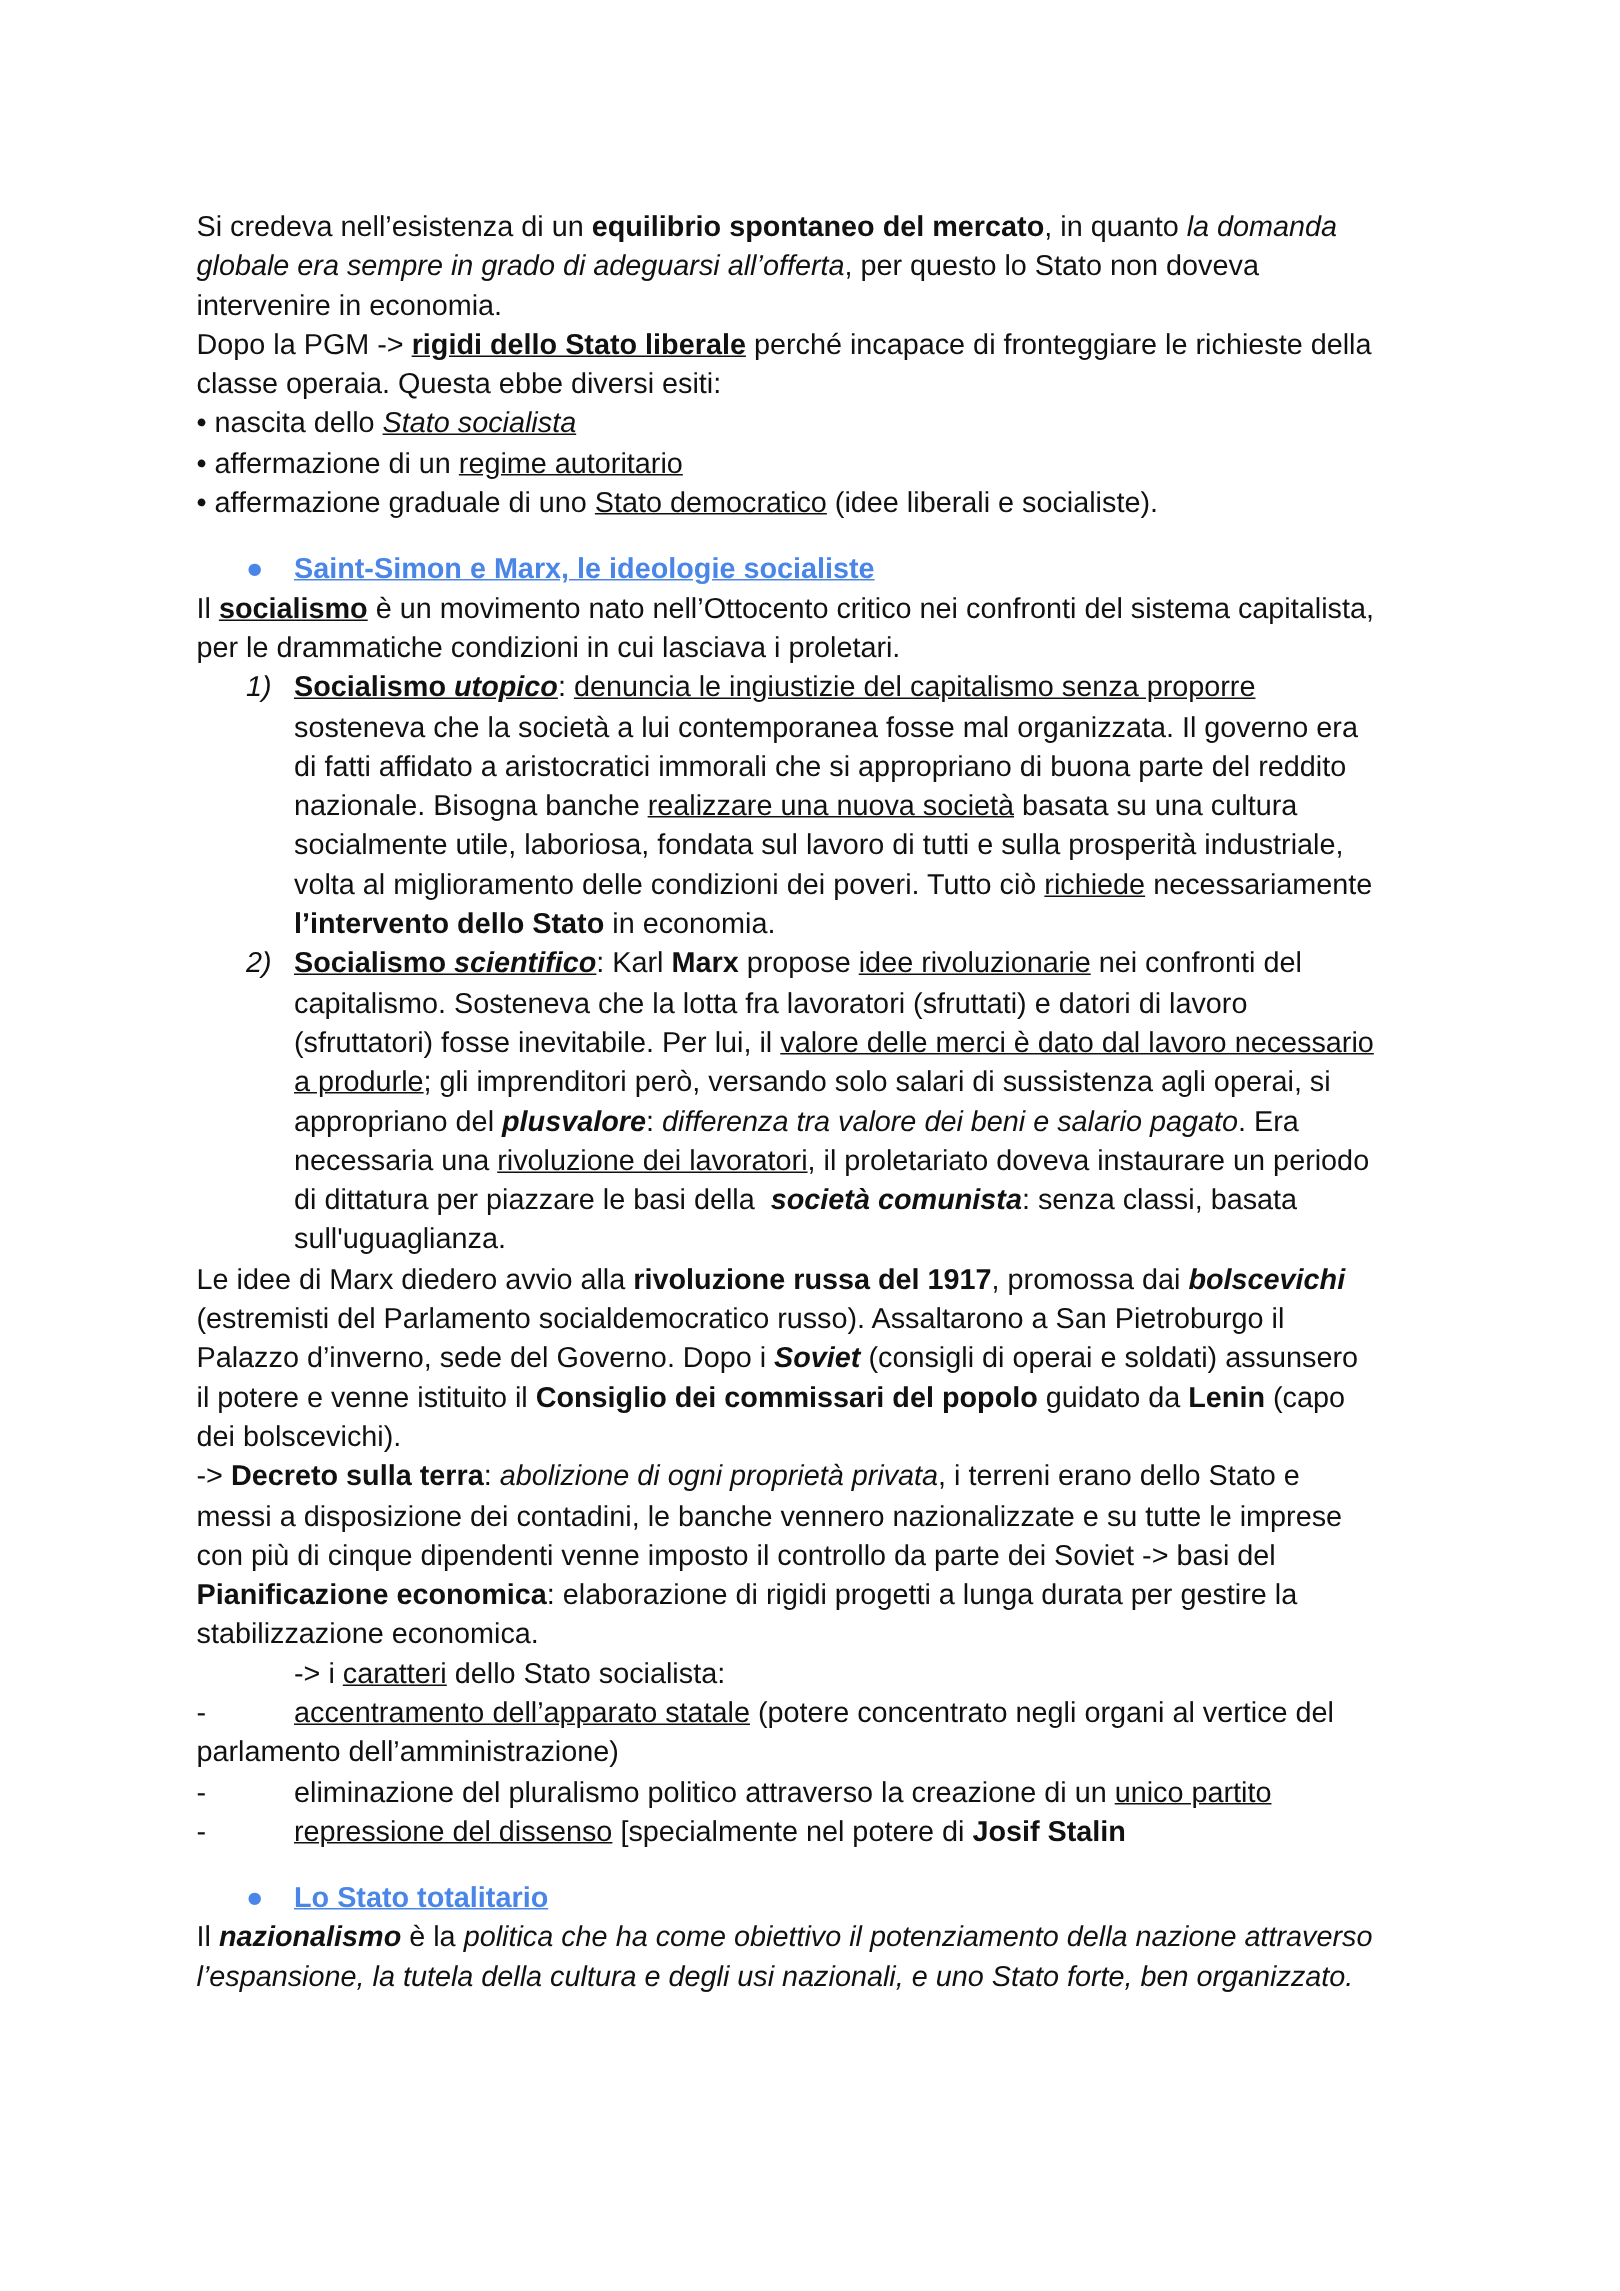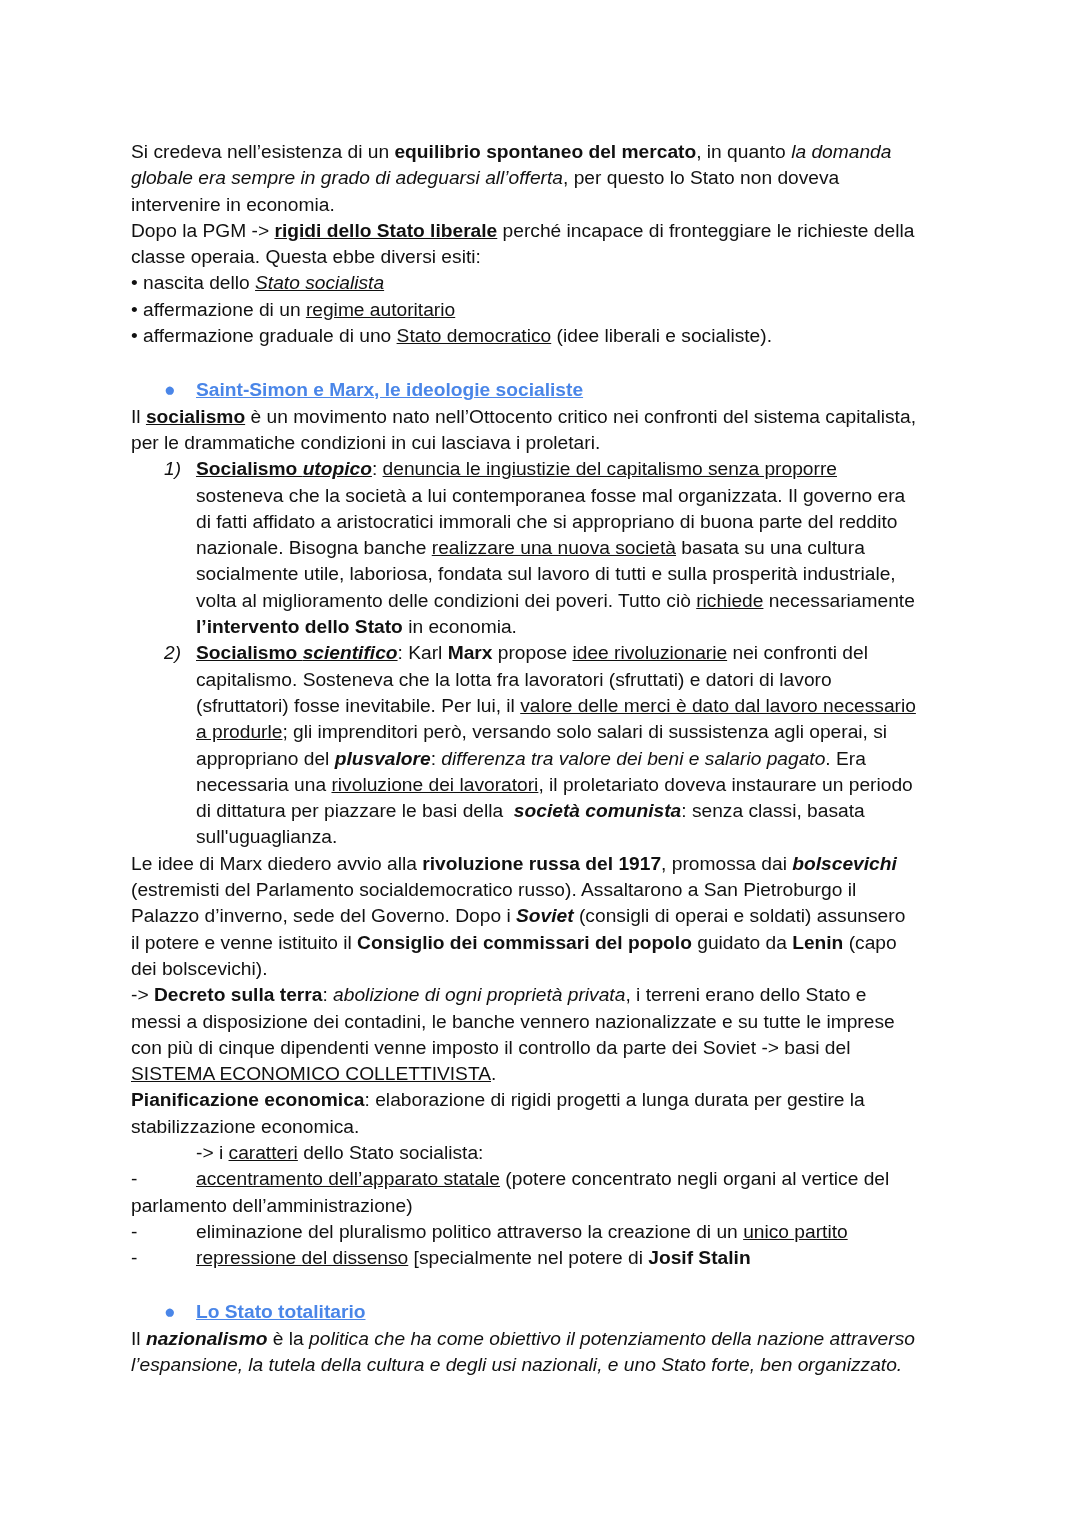--- a/index.html
+++ b/index.html
@@ -6,21 +6,21 @@
   body { width: 1080px; height: 1527px; position: relative; overflow: hidden; }
   .page {
     position: absolute; left: 131px; top: 139px; width: 830px;
     font-family: "Liberation Sans", sans-serif;
     font-size: 19.2px; line-height: 26.3px; color: #111111;
   }
   .line { white-space: nowrap; }
   .ind1 { padding-left: 65px; }
   .num { position: relative; }
   .num .marker { position: absolute; left: -32px; font-style: italic; }
-  .heading { padding-left: 33px; color: #4a86e8; font-weight: bold; margin-top: 28px; }
+  .heading { padding-left: 33px; color: #4a86e8; font-weight: bold; margin-top: 18px; }
   .heading .bullet { display: inline-block; width: 32px; color: #4a86e8; font-weight: normal; }
   .heading .htext { text-decoration: underline; }
   .dash { display: inline-block; width: 65px; }
   b { font-weight: bold; }
   i { font-style: italic; }
   u { text-decoration: underline; }
 </style>
 </head>
 <body>
 
@@ -70,21 +70,20 @@
     <div class="line">(estremisti del Parlamento socialdemocratico russo). Assaltarono a San Pietroburgo il</div>
     <div class="line"><span>Palazzo d’inverno, sede del Governo. Dopo i </span><b><i>Soviet</i></b><span> (consigli di operai e soldati) assunsero</span></div>
     <div class="line"><span>il potere e venne istituito il </span><b>Consiglio dei commissari del popolo</b><span> guidato da </span><b>Lenin</b><span> (capo</span></div>
     <div class="line">dei bolscevichi).</div>
   </div>
 
   <div>
     <div class="line"><span>-&gt; </span><b>Decreto sulla terra</b><span>: </span><i>abolizione di ogni proprietà privata</i><span>, i terreni erano dello Stato e</span></div>
     <div class="line">messi a disposizione dei contadini, le banche vennero nazionalizzate e su tutte le imprese</div>
     <div class="line">con più di cinque dipendenti venne imposto il controllo da parte dei Soviet -&gt; basi del</div>
-    <div class="line"><u>SISTEMA ECONOMICO COLLETTIVISTA</u><span>.</span></div>
   </div>
 
   <div>
     <div class="line"><b>Pianificazione economica</b><span>: elaborazione di rigidi progetti a lunga durata per gestire la</span></div>
     <div class="line">stabilizzazione economica.</div>
     <div class="line ind1"><span>-&gt; i </span><u>caratteri</u><span> dello Stato socialista:</span></div>
   </div>
 
   <div>
     <div class="line"><span class="dash">-</span><u>accentramento dell’apparato statale</u><span> (potere concentrato negli organi al vertice del</span></div>

